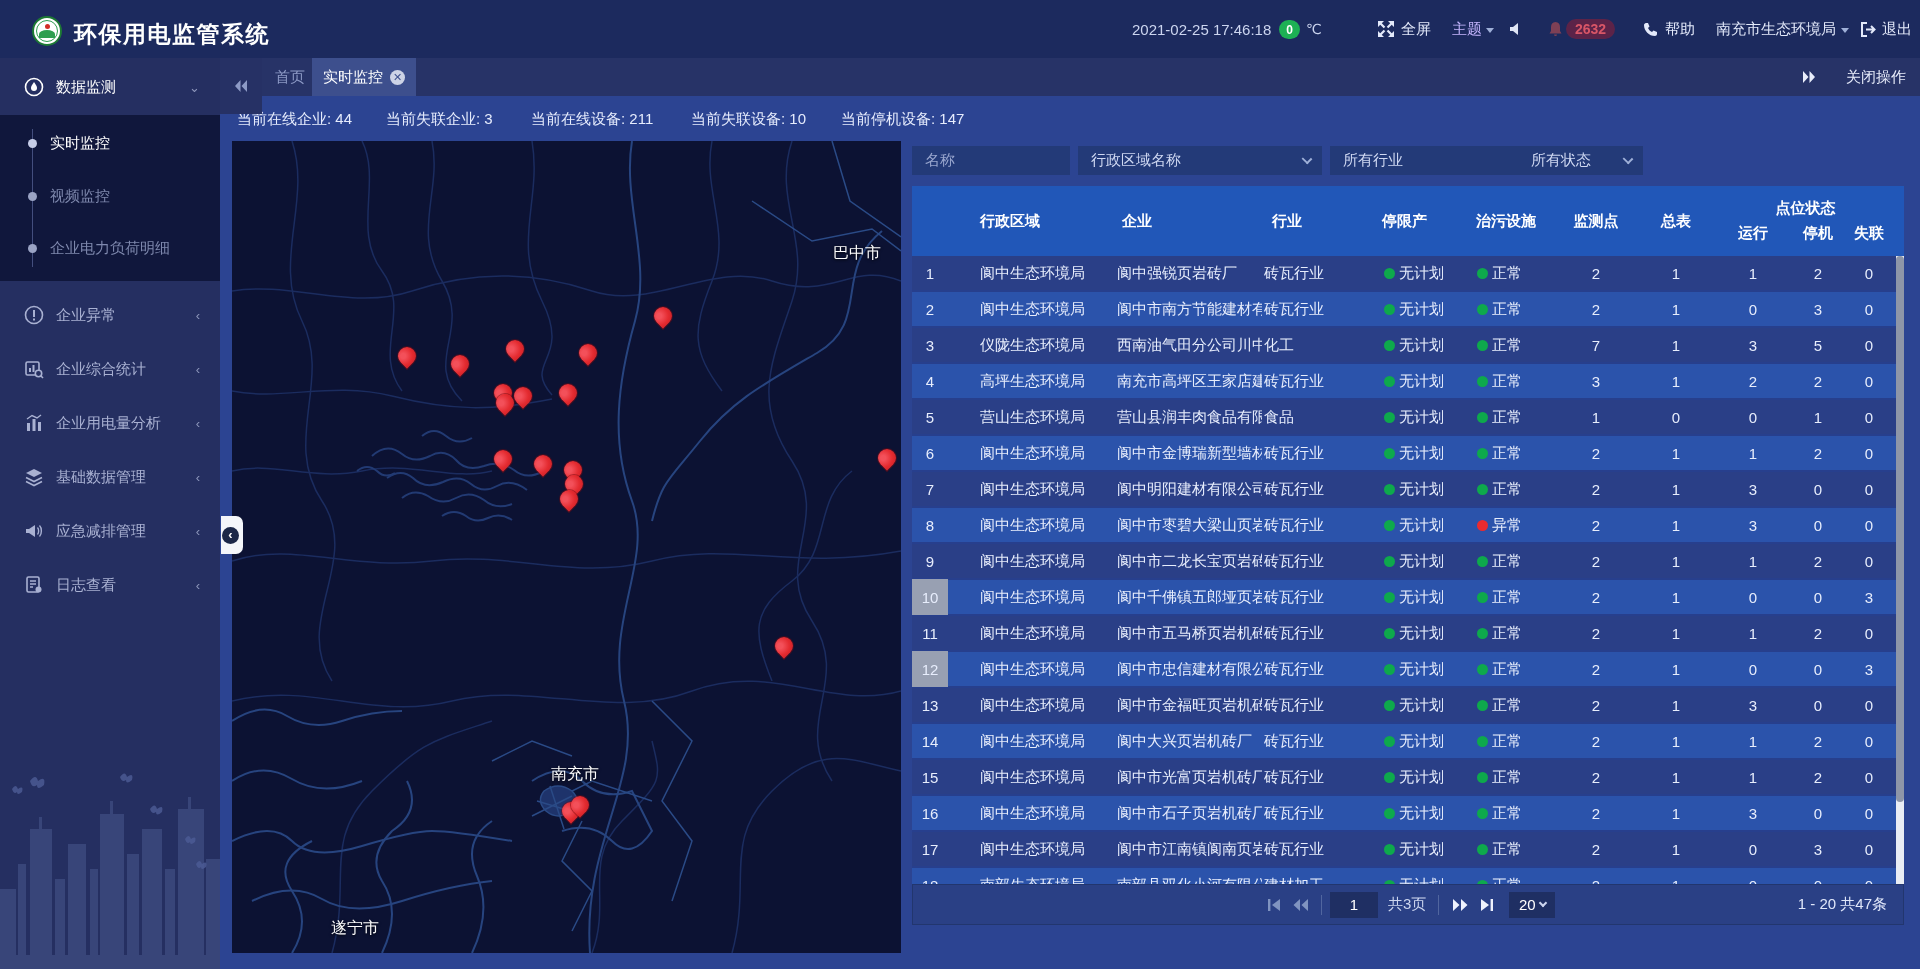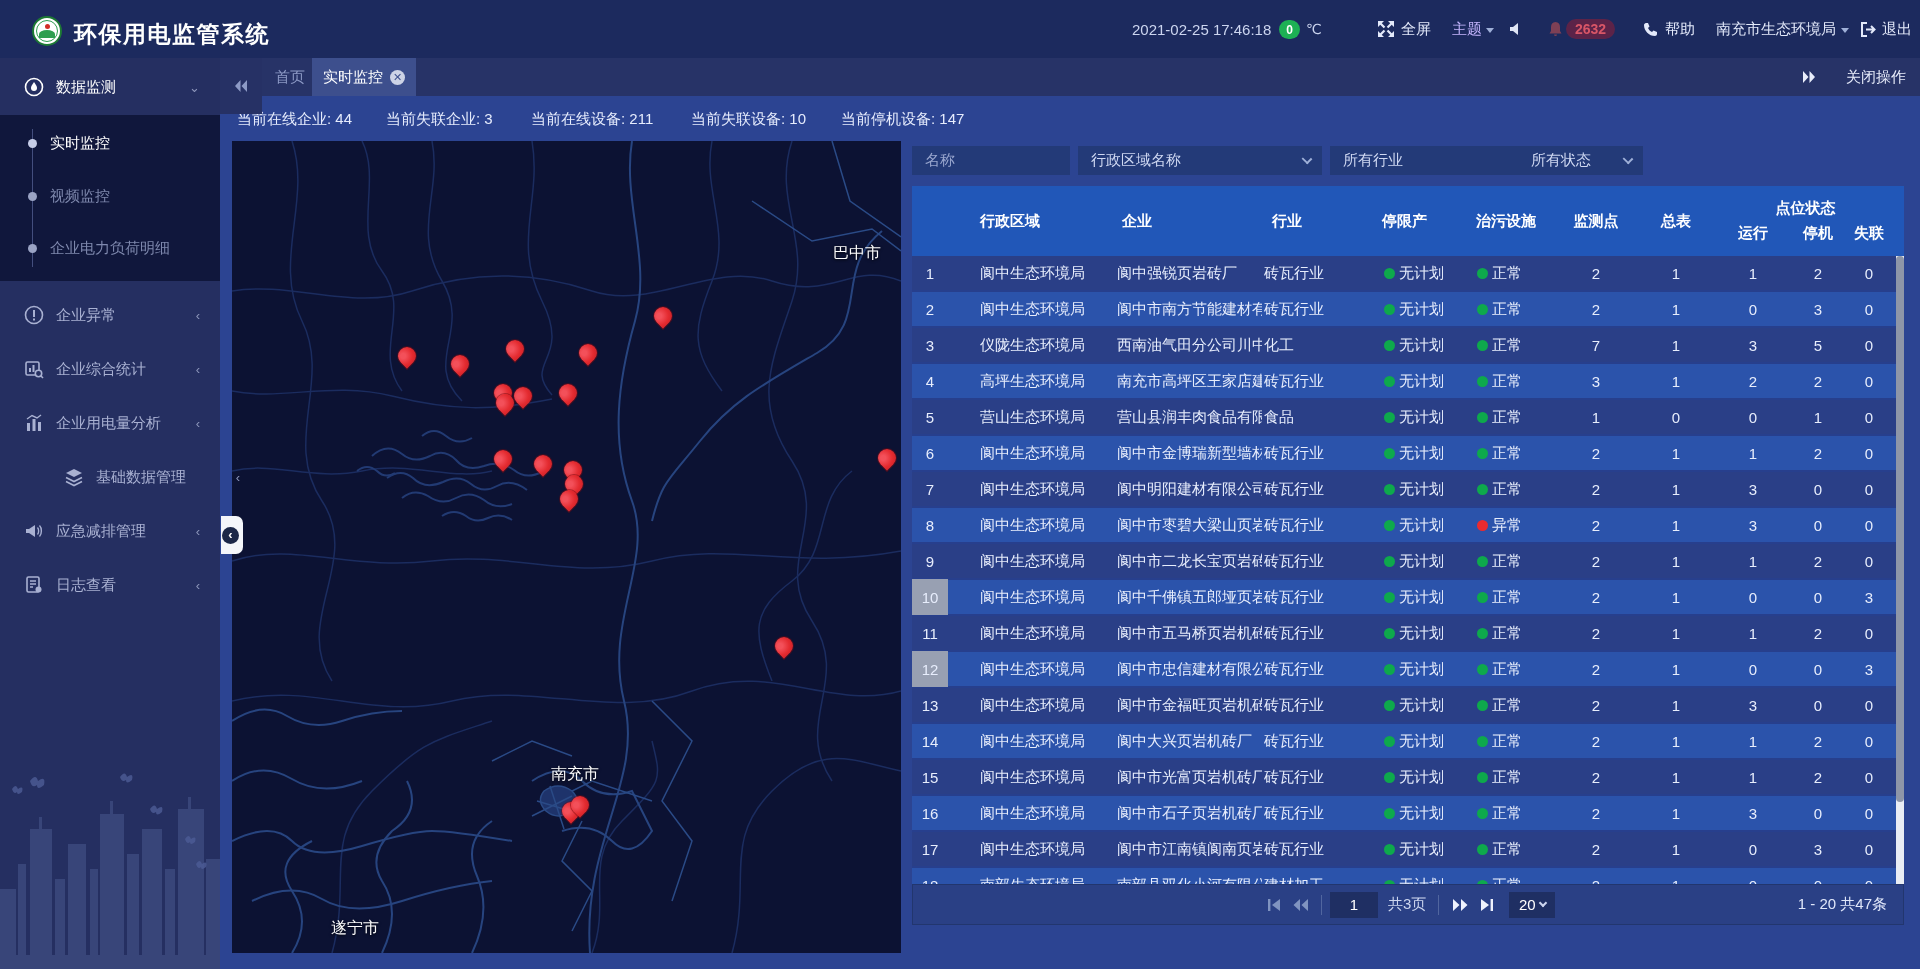--- a/index.html
+++ b/index.html
@@ -34,21 +34,21 @@
   .menu-item .mi-icon { width:20px; height:20px; margin-left:24px; margin-right:12px; flex:none; }
   .menu-item .arrow { position:absolute; right:20px; font-size:13px; color:#8d96bb; }
   #mi-0 { top:7px; color:#fff; }
   #submenu { position:absolute; left:0; top:57px; width:220px; height:166px; background:#10173c; }
   #submenu .vline { position:absolute; left:32px; top:14px; width:1px; height:138px; background:#434e7e; }
   .sub-item { position:absolute; left:0; width:220px; height:30px; display:flex; align-items:center; color:#7e88ad; font-size:15px; cursor:pointer; }
   .sub-item .dot { width:9px; height:9px; border-radius:50%; background:#9aa3c4; margin-left:28px; margin-right:13px; flex:none; }
   .sub-item.active { color:#fff; }
   .sub-item.active .dot { background:#c6cde8; }
   #si-0 { top:13px; } #si-1 { top:66px; } #si-2 { top:118px; }
-  #mi-1 { top:235px; } #mi-2 { top:289px; } #mi-3 { top:343px; } #mi-4 { top:397px;margin-left:40px; } #mi-5 { top:451px; } #mi-6 { top:505px; }
+  #mi-1 { top:235px; } #mi-2 { top:289px; } #mi-3 { top:343px; } #mi-4 { top:397px; } #mi-5 { top:451px; } #mi-6 { top:505px; }
 
   
   #skyline { position:absolute; left:0; bottom:0; width:220px; height:200px; overflow:hidden; }
   #skyline svg { position:absolute; left:0; bottom:0; }
 
   
   #tabbar { position:absolute; left:220px; top:58px; width:1700px; height:38px; background:#273367; z-index:10; }
   #tab-nav-left { position:absolute; left:0; top:0; width:42px; height:56px; background:#263165; display:flex; align-items:center; justify-content:center; }
   .tab { position:absolute; top:0; height:38px; display:flex; align-items:center; justify-content:center; font-size:15px; color:#8d9ac6; cursor:pointer; }
   #tab-home { left:42px; width:56px; }

